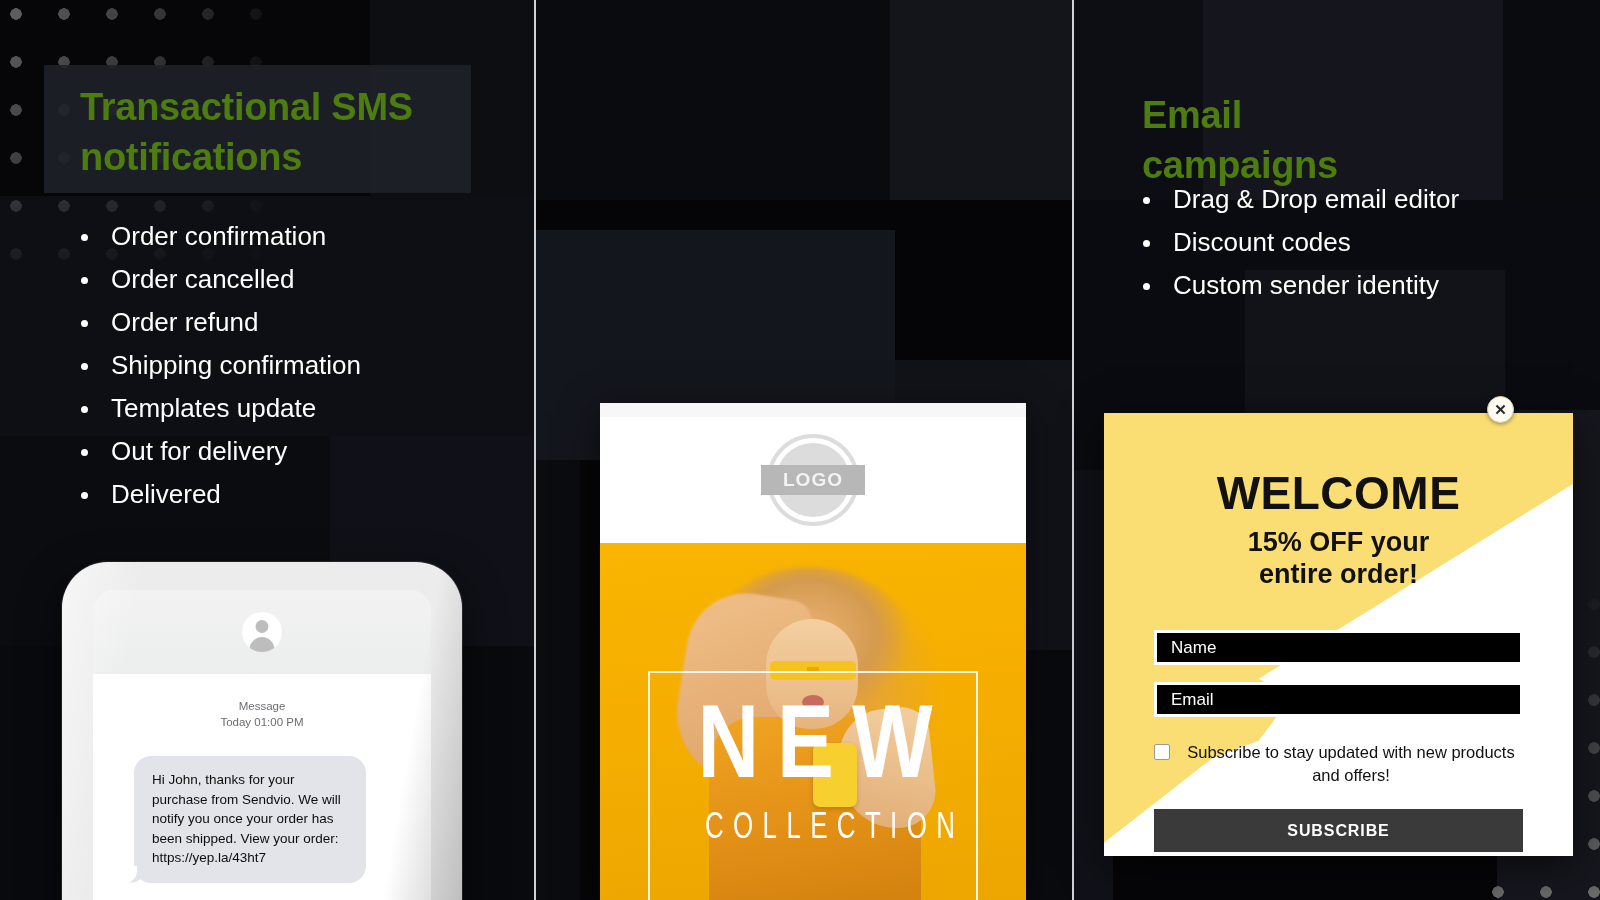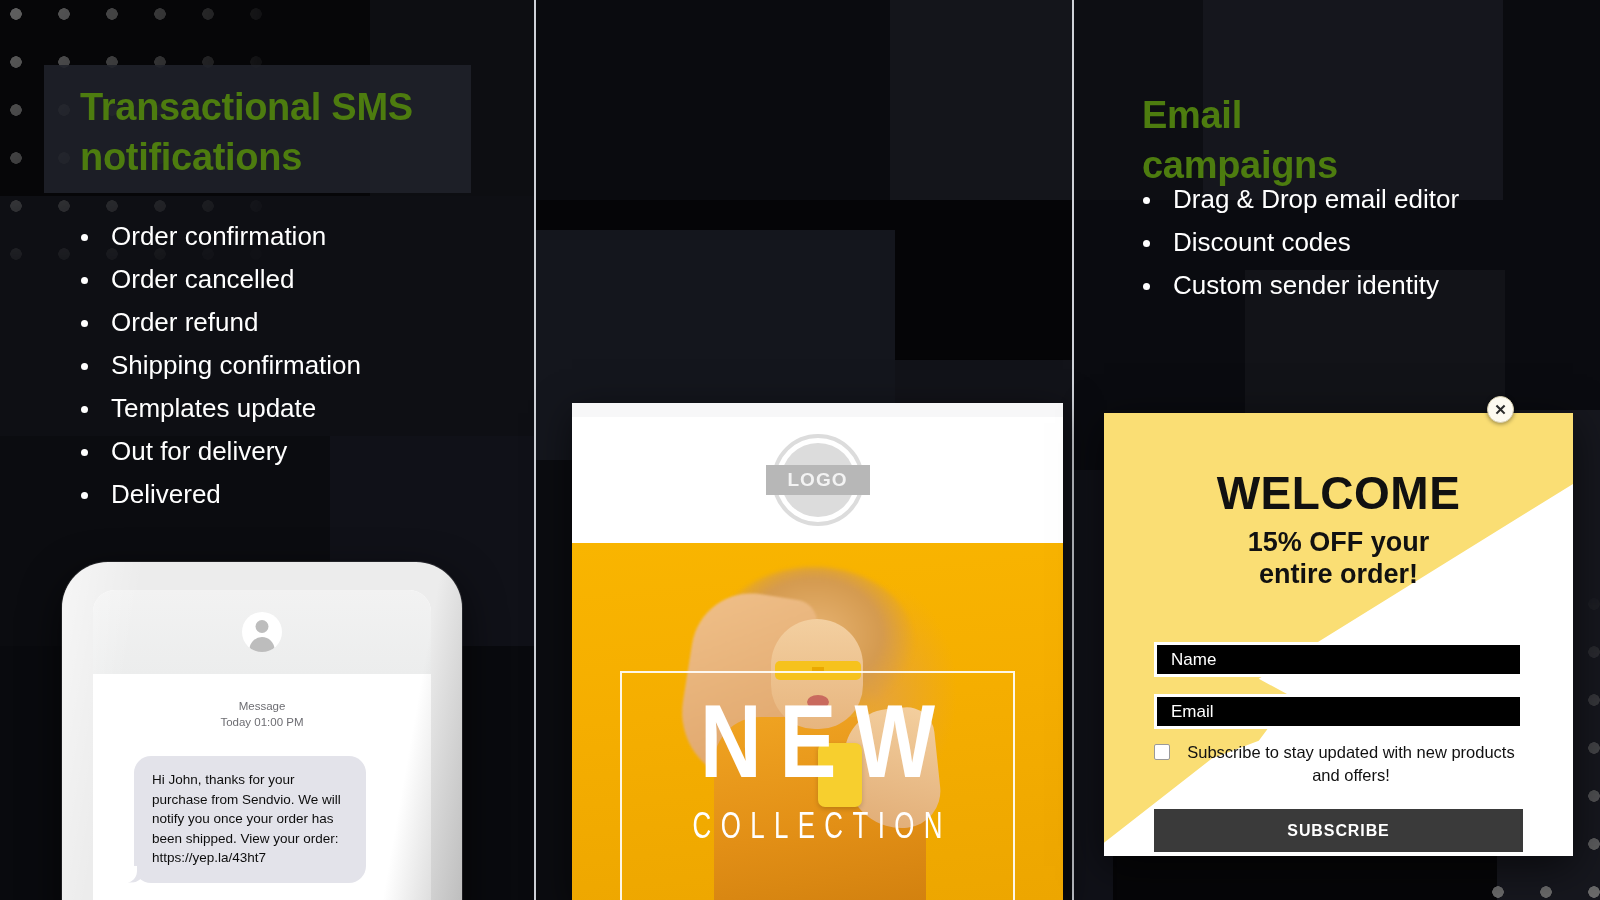--- a/index.html
+++ b/index.html
@@ -142,22 +142,22 @@
   }
   .bubble::before{
     content:""; position:absolute; left:-9px; bottom:0;
     width:12px; height:17px; background:#fff;
     border-bottom-right-radius:12px;
     z-index:1;
   }
 
   
   .email {
-    position:absolute; left:572px; top:403px;
-    width:491px; height:497px;
+    position:absolute; left:600px; top:403px;
+    width:426px; height:497px;
     background:#ffffff;
     overflow:hidden;
     box-shadow:0 10px 36px rgba(0,0,0,.55);
   }
   .email-strip { height:14px; background:#f7f7f8; }
   .email-head {
     height:126px; background:#fff;
     display:flex; align-items:center; justify-content:center;
   }
   .logo-badge { position:relative; width:92px; height:92px; }
@@ -282,25 +282,25 @@
   }
   .pop-field {
     margin-top:0;
     background:#000;
     height:35px;
     display:flex; align-items:center;
     padding-left:14px;
     color:#fff; font-size:17px;
     border:3px solid #fff;
   }
-  .pop-field.first { margin-top:52px; }
+  .pop-field.first { margin-top:40px; }
   .pop-field.second { margin-top:17px; }
   .pop-check {
     display:flex; align-items:flex-start; gap:9px;
-    margin-top:12px;
+    margin-top:24px;
   }
   .pop-box {
     width:16px; height:16px; flex:0 0 16px;
     background:#fff; border:1px solid #9a9a9a; border-radius:2px;
     margin-top:3px;
   }
   .pop-check-label {
     color:#111; font-size:16.5px; line-height:23px; text-align:center;
     flex:1;
   }

